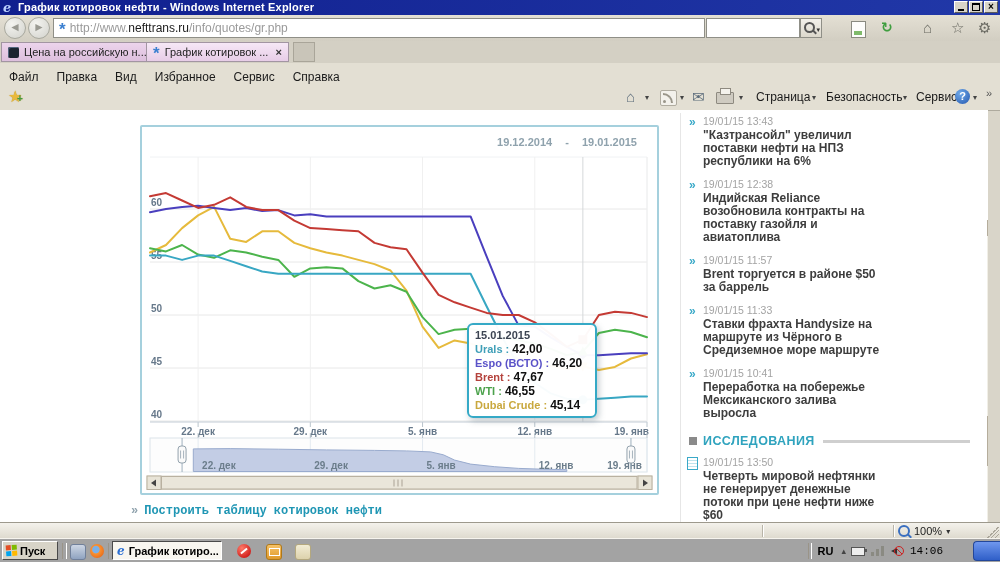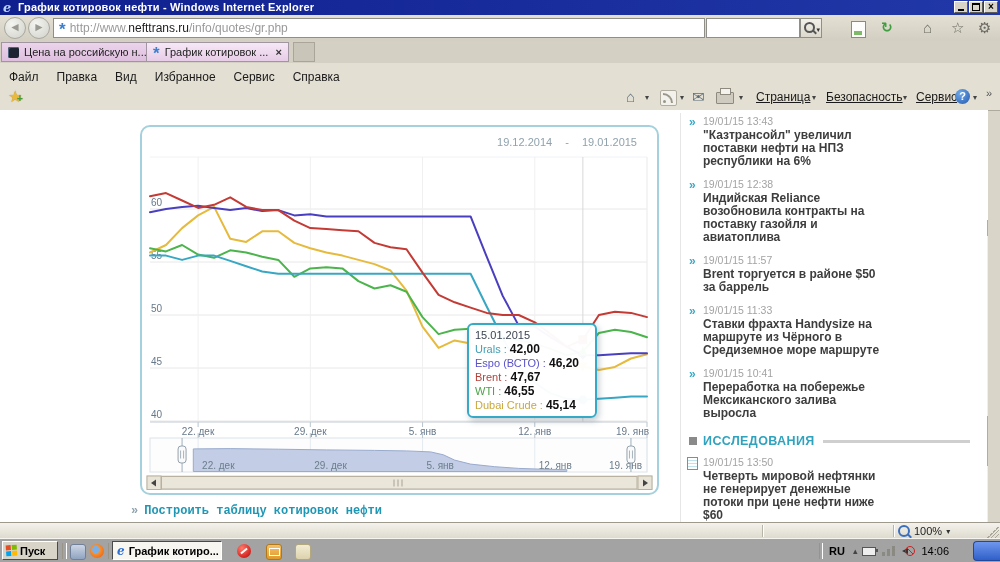--- a/index.html
+++ b/index.html
@@ -39,31 +39,31 @@
   .tab-close{font-weight:bold;font-size:11px;color:#333;margin-left:2px;}
   .tab-stub{position:absolute;left:293px;top:1px;width:22px;height:20px;background:#c9c5b9;border:1px solid #a9a599;box-sizing:border-box;}
   
   .menurow{position:absolute;left:0;top:63px;width:1000px;height:21px;background:#e3dfd3;border-bottom:1px solid #cfcbbf;display:flex;align-items:flex-end;}
   .menu-item{font-size:12px;color:#1a1a1a;padding:0 9px;}
   .cmdrow{position:absolute;left:0;top:84px;width:1000px;height:26px;background:#e3dfd3;border-bottom:1px solid #aeaa9e;}
   .star-add{position:absolute;left:8px;top:3px;font-size:16px;color:#e8b93c;text-shadow:0 0 1px #b58a20;}
   .star-add::after{content:"+";position:absolute;left:9px;top:6px;font-size:10px;font-weight:bold;color:#3f9e3f;}
   .cmd-ico{position:absolute;top:4px;color:#5d6d7c;font-size:15px;}
   .caret{position:absolute;top:9px;font-size:8px;color:#444;}
-  .cmd-label{position:absolute;top:6px;font-size:12px;color:#1a1a1a;text-decoration:underline;}
+  .cmd-label{position:absolute;top:6px;font-size:12px;color:#1a1a1a;}
   .rss-ico{position:absolute;left:660px;top:6px;width:15px;height:14px;background:#f3f1eb;border:1px solid #b0aca0;border-radius:2px;}
   .rss-ico::before{content:"";position:absolute;left:2px;bottom:2px;width:3px;height:3px;border-radius:50%;background:#9a968a;}
   .rss-ico::after{content:"";position:absolute;left:2px;bottom:2px;width:8px;height:8px;border:2px solid #9a968a;border-left:none;border-bottom:none;border-radius:0 10px 0 0;}
   .print-ico{position:absolute;left:716px;top:8px;width:16px;height:10px;background:#cfcbc1;border:1px solid #8e8a80;border-radius:1px;}
   .print-ico::before{content:"";position:absolute;left:3px;top:-5px;width:9px;height:5px;background:#f4f2ec;border:1px solid #8e8a80;}
   .help-circle{position:absolute;left:955px;top:5px;width:15px;height:15px;border-radius:50%;background:radial-gradient(circle at 35% 30%,#6fa9e8,#2458b0);color:#fff;font-size:11px;font-weight:bold;text-align:center;line-height:15px;}
   .chev-more{position:absolute;left:986px;top:3px;font-size:11px;color:#555;}
   
   .content{position:absolute;left:0;top:110px;width:988px;height:412px;background:#fff;overflow:hidden;}
-  .chart-panel{position:absolute;left:140px;top:15px;width:515px;height:366px;border:2px solid #a5d0dd;border-radius:10px;background:#fff;box-sizing:content-box;}
+  .chart-panel{position:absolute;left:140px;top:15px;width:515px;height:366px;border:2px solid #a5d0dd;border-radius:2px;background:#fff;box-sizing:content-box;font-weight:bold;}
   .range{position:absolute;right:20px;top:9px;font-size:11px;color:#8fa2ad;}
   .range span{margin-left:10px;}
   .tooltip{position:absolute;left:325px;top:196px;width:114px;background:rgba(255,255,255,.97);border:2px solid #35a9c6;border-radius:6px;box-shadow:2px 3px 6px rgba(90,110,120,.35);padding:4px 6px;font-size:11px;z-index:5;}
   .tt-date{color:#3c4452;margin-bottom:1px;}
   .tt-row{line-height:14px;white-space:nowrap;}
   .tt-row b{font-size:12px;color:#101010;}
   .table-link{position:absolute;left:131px;top:394px;font-size:12px;font-family:Liberation Mono, monospace;}
   .table-link .b{color:#8fa2ad;margin-right:6px;font-weight:bold;}
   .table-link a{color:#1f96b4;font-weight:bold;text-decoration:none;}
   
@@ -103,21 +103,21 @@
   .tray{position:absolute;right:0;top:2px;height:20px;display:flex;align-items:center;}
   .tray-sep{width:2px;height:16px;border-left:1px solid #9a9488;border-right:1px solid #fff;margin-right:6px;}
   .lang{font-size:11px;font-weight:bold;color:#000;margin-right:8px;}
   .tray-caret{font-size:9px;color:#444;margin-right:5px;}
   .batt{position:relative;width:12px;height:7px;border:1px solid #555;margin-right:6px;background:#eee;}
   .batt::after{content:"";position:absolute;right:-3px;top:1px;width:2px;height:3px;background:#555;}
   .sig{width:13px;height:10px;background:linear-gradient(to top,#8a8a82 0,#8a8a82 100%) left bottom/3px 4px no-repeat,linear-gradient(to top,#8a8a82 0,#8a8a82 100%) 5px bottom/3px 7px no-repeat,linear-gradient(to top,#8a8a82 0,#8a8a82 100%) 10px bottom/3px 10px no-repeat;margin-right:6px;}
   .spk{position:relative;width:14px;height:12px;margin-right:6px;}
   .spk::before{content:"";position:absolute;left:1px;top:3px;border-top:3px solid transparent;border-bottom:3px solid transparent;border-right:6px solid #333;}
   .spk::after{content:"";position:absolute;right:0px;top:1px;width:8px;height:8px;border:1.5px solid #cc2222;border-radius:50%;background:linear-gradient(45deg,transparent 44%,#cc2222 44%,#cc2222 56%,transparent 56%);}
-  .clock{font-size:11px;color:#000;margin-right:24px;}
+  .clock{font-size:11px;color:#000;margin-right:30px;font-family:Liberation Mono, monospace;}
   .blue-badge{width:26px;height:18px;border-radius:4px 0 0 4px;background:linear-gradient(#6f97ee,#2f5fc8);border:1px solid #23479a;border-right:none;}
   svg text{font-family:"Liberation Sans","DejaVu Sans",sans-serif;}
 </style>
 </head>
 <body>
 
 <div class="win">
 
   <div class="titlebar">
     <span class="ie-logo">e</span>

